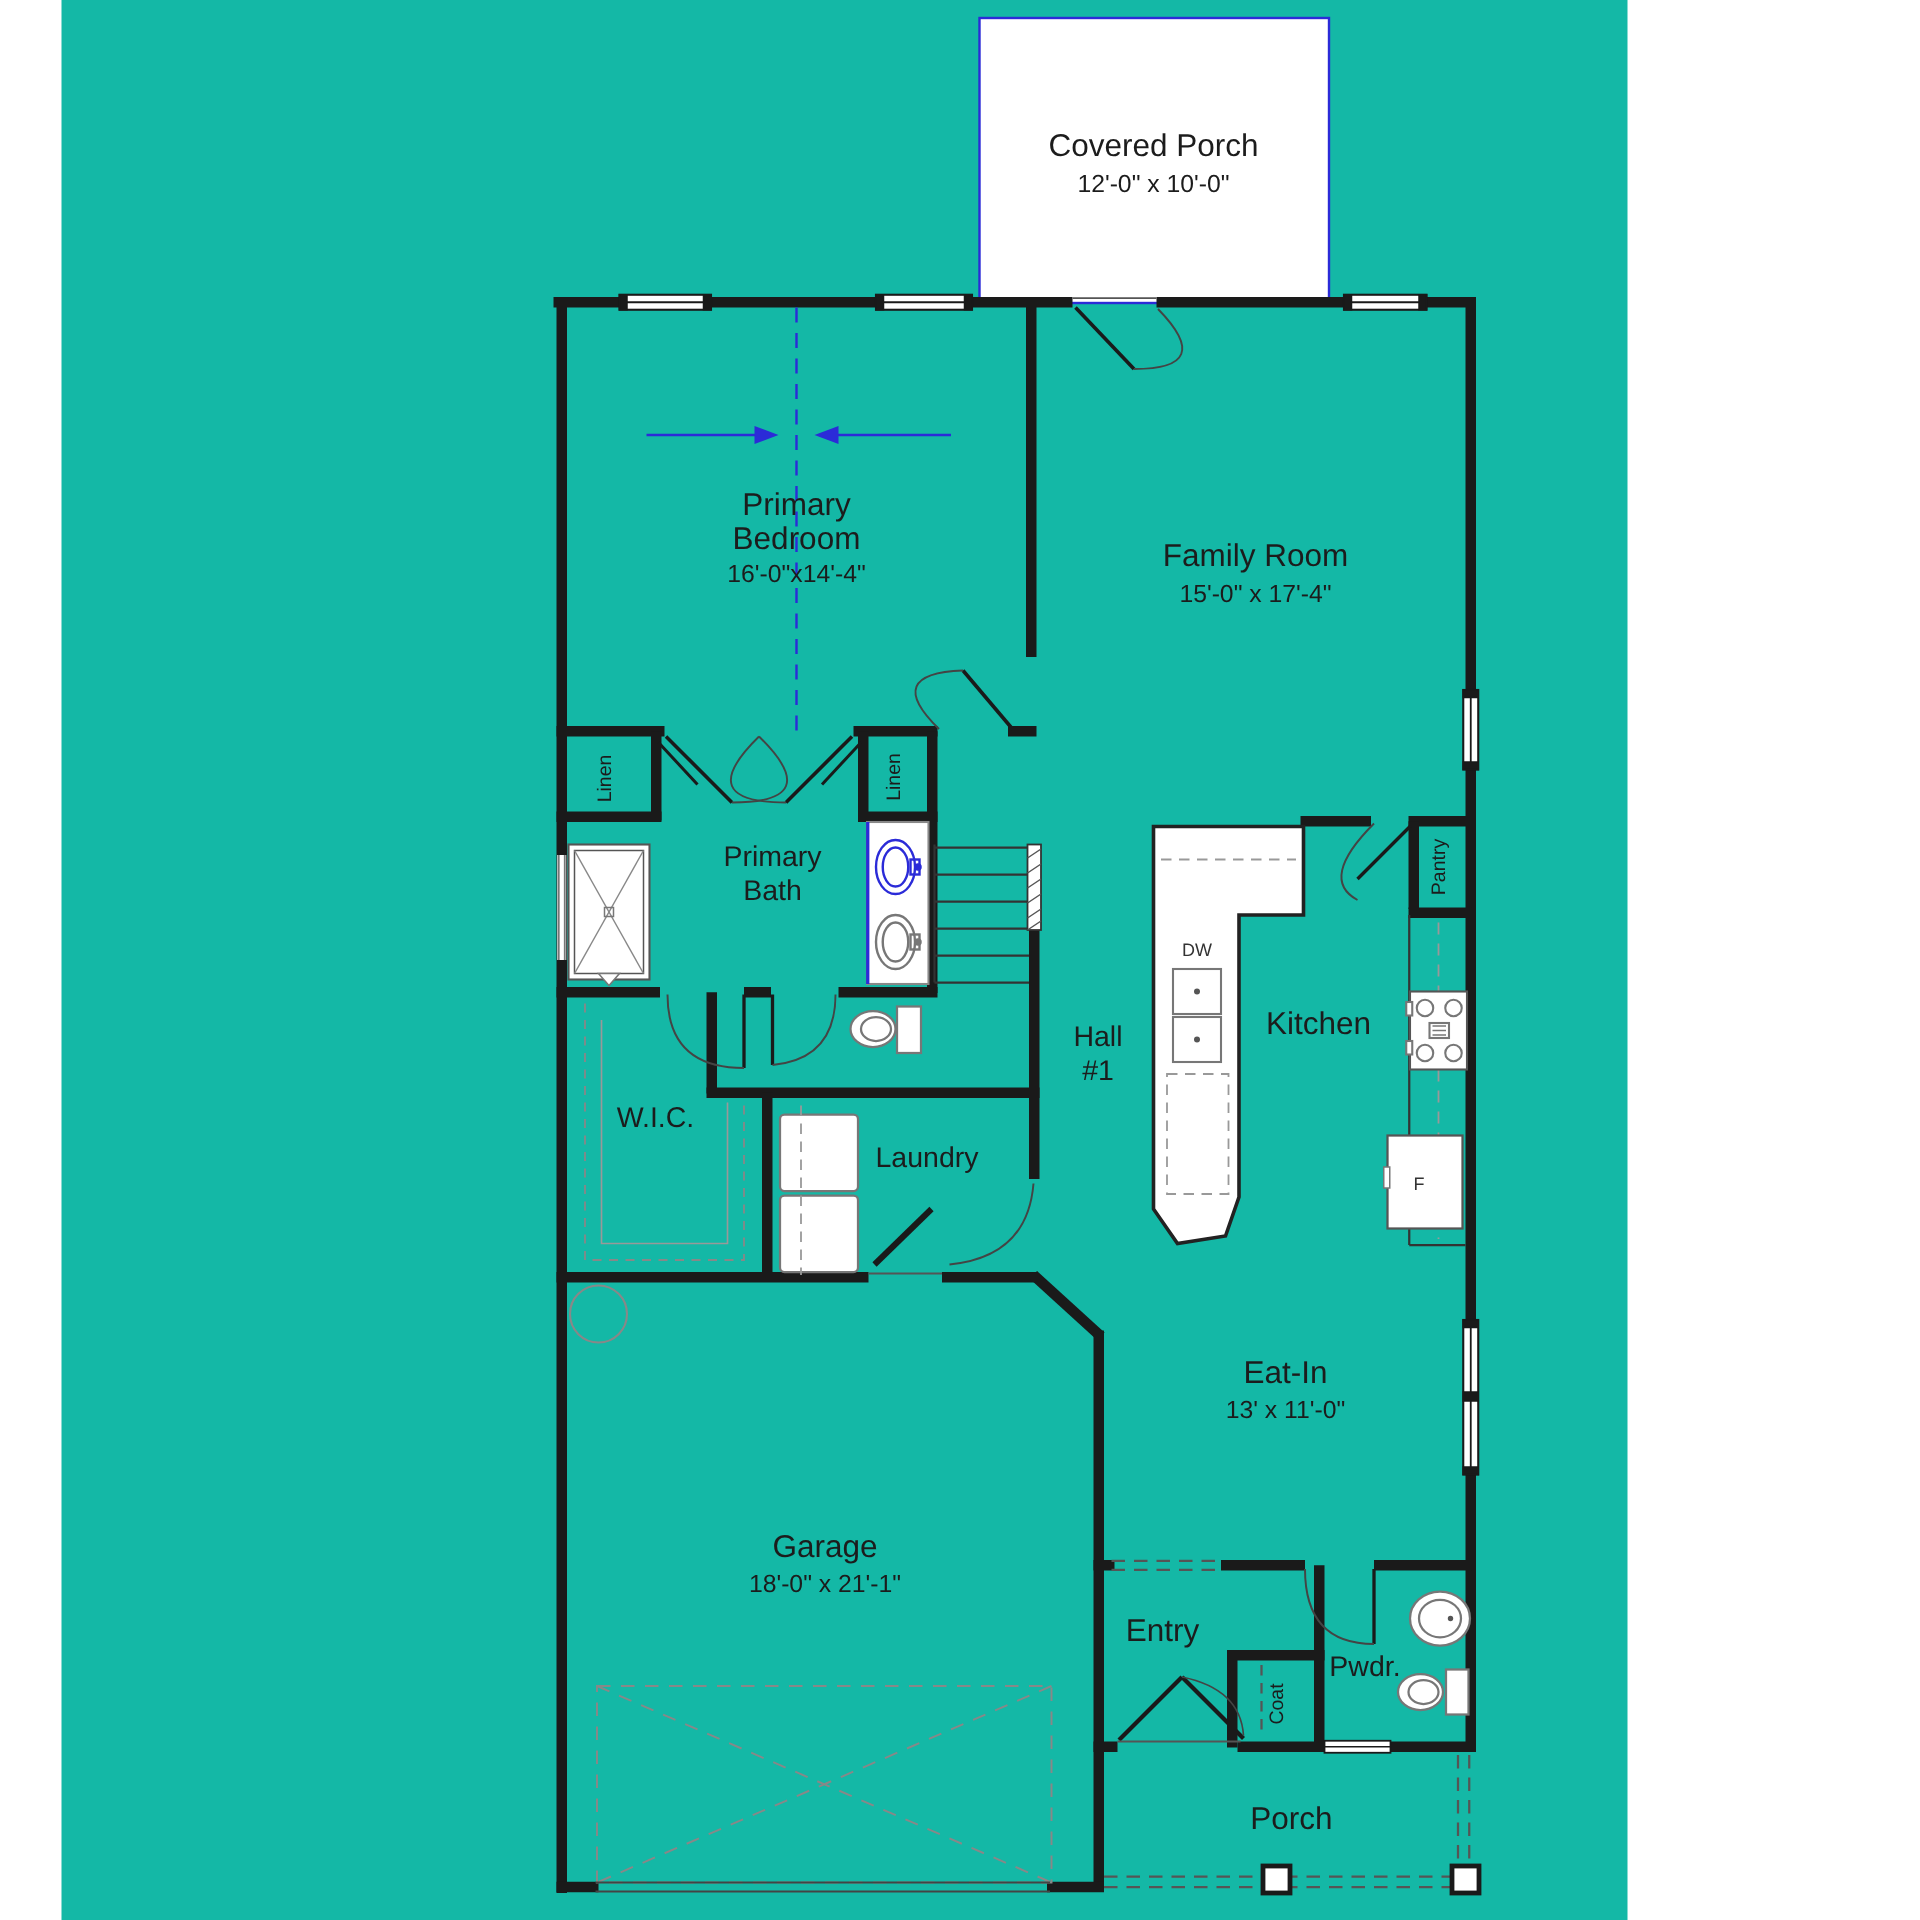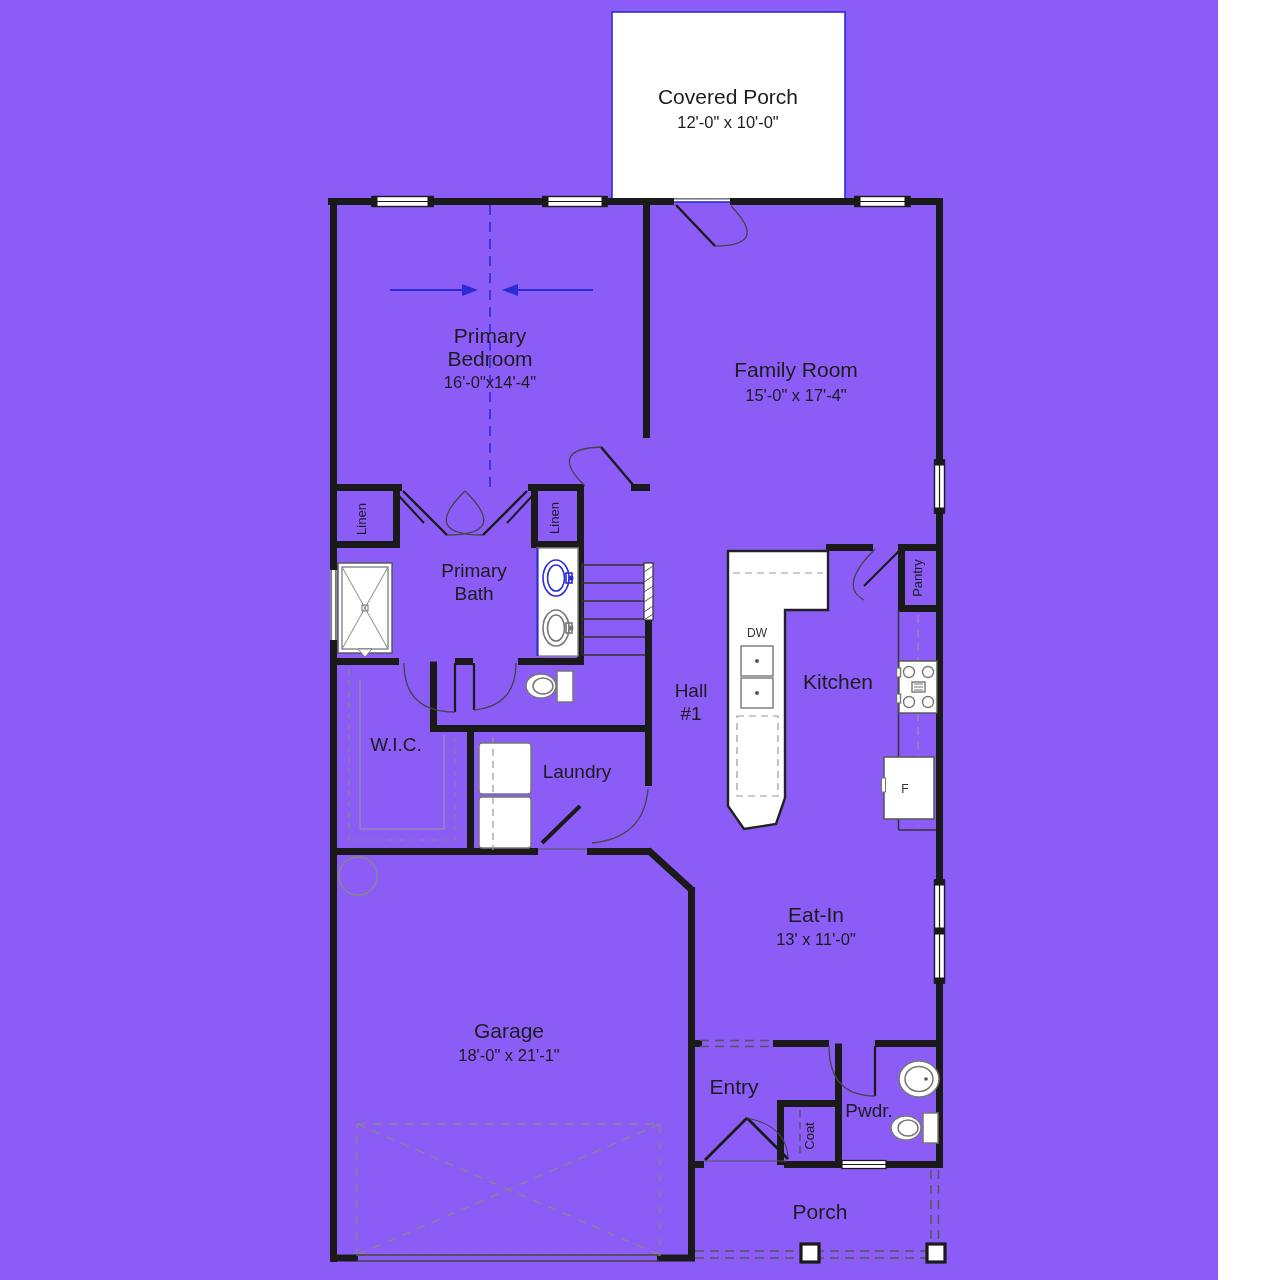--- a/index.html
+++ b/index.html
@@ -1,17 +1,17 @@
 <!DOCTYPE html>
 <html><head>
 <meta charset="utf-8">
 <style>
   html,body{margin:0;padding:0;background:#ffffff;}
-  #canvas{position:relative;width:1218px;height:1280px;background:#8b5cf6;overflow:hidden;
-          font-family:"Liberation Sans", sans-serif;}
+  #canvas{position:relative;width:1044px;height:1280px;background:#14b8a6;overflow:hidden;
+          font-family:"Liberation Sans", sans-serif;margin-left:41px;}
   svg text{font-family:"Liberation Sans", sans-serif;fill:#1c1c1c;}
   .room-name{font-size:21px;}
   .room-dims{font-size:16.5px;}
   .room-name-sm{font-size:19px;}
   .closet-label{font-size:13px;}
   .appl-label{font-size:12px;fill:#333;}
 </style>
 </head>
 <body>
 

